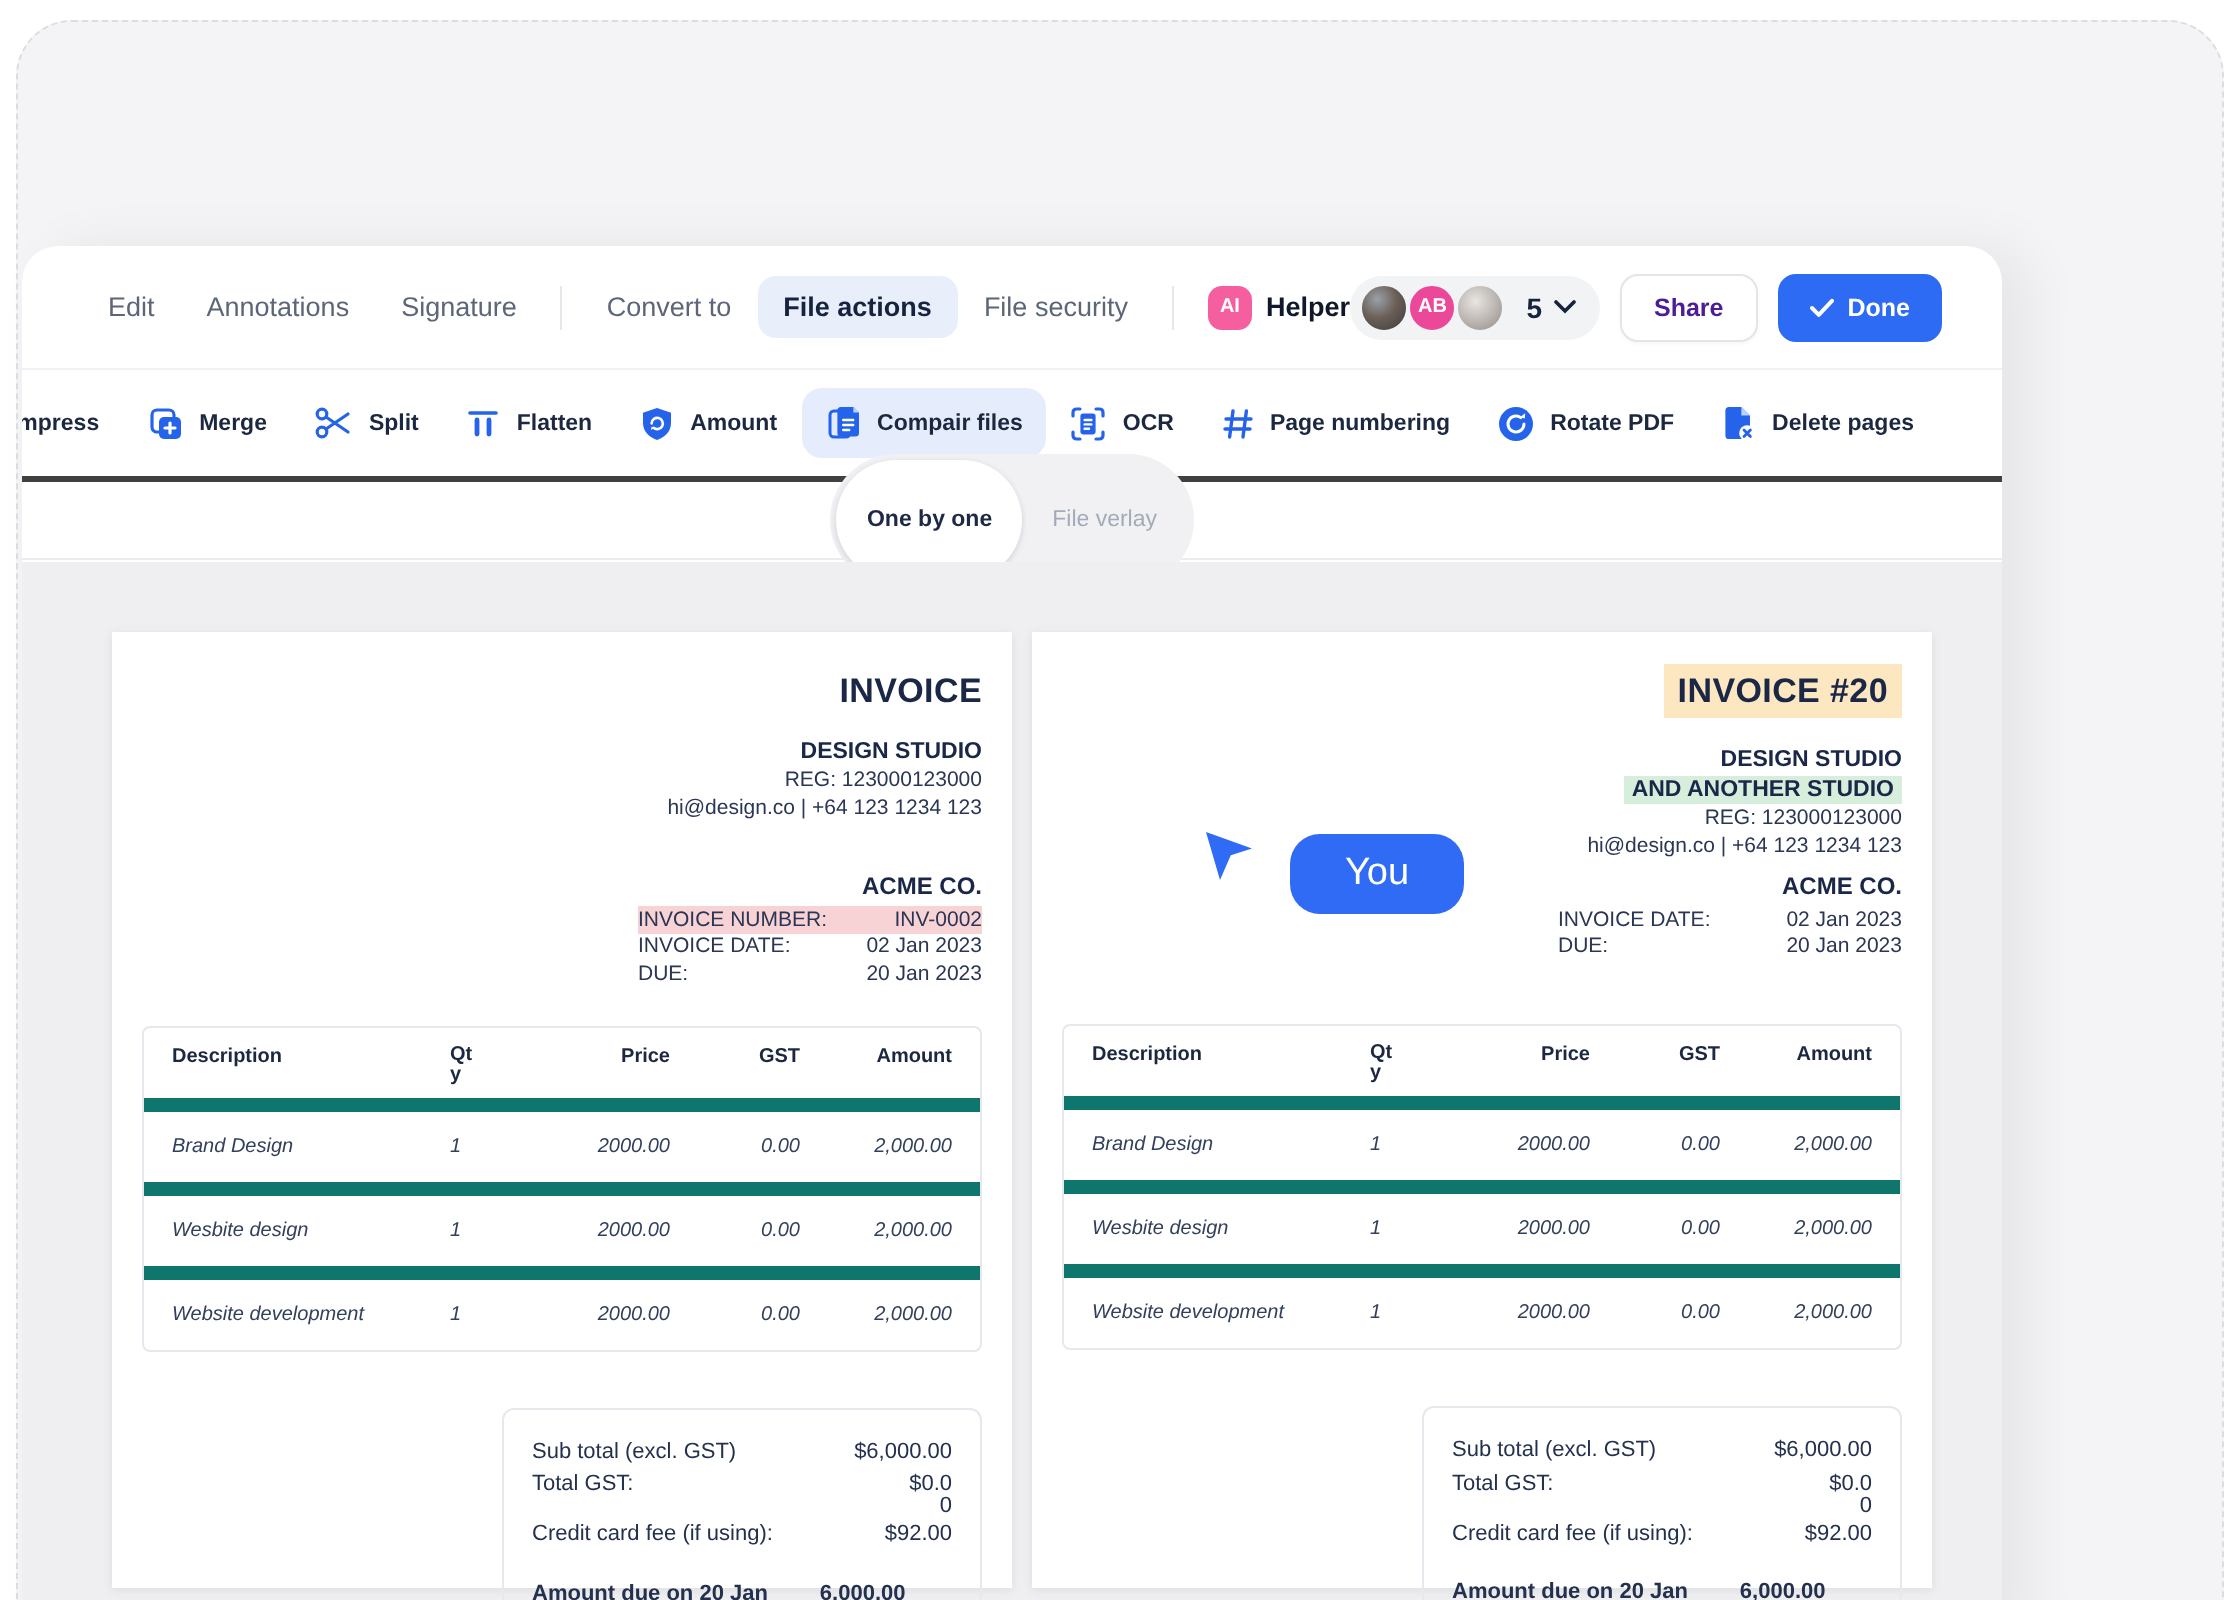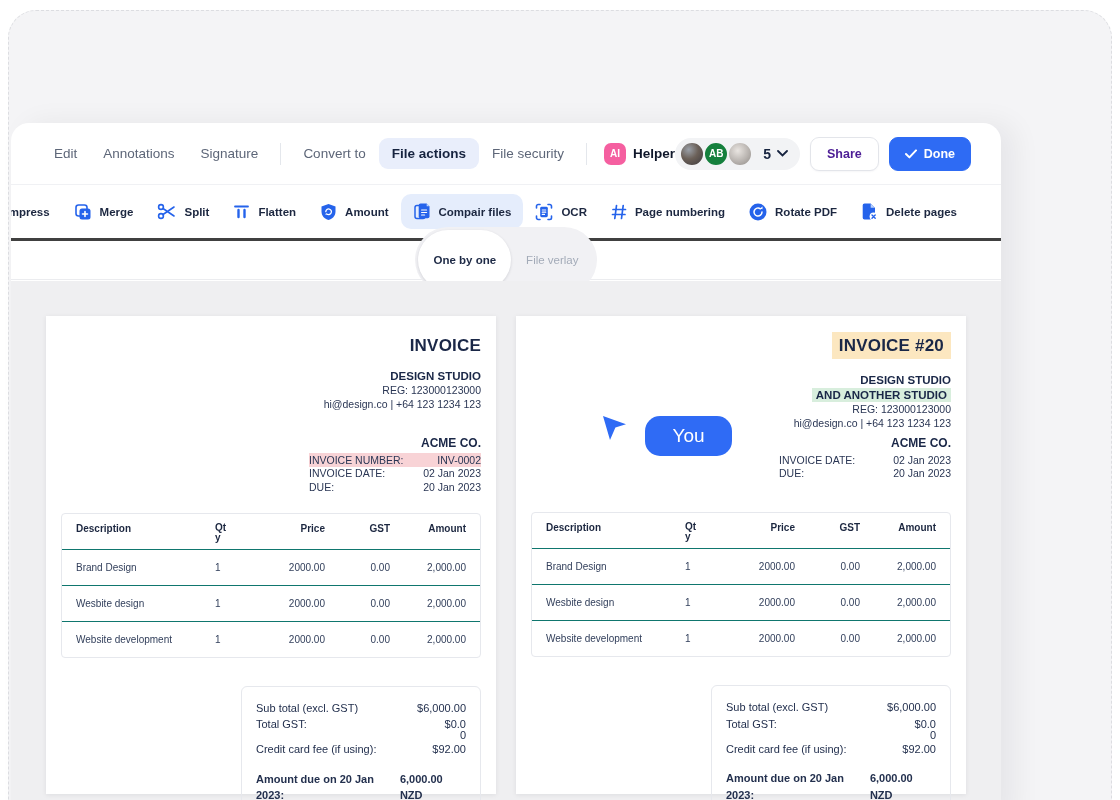--- a/index.html
+++ b/index.html
@@ -27,21 +27,21 @@
               font-size:10px; font-weight:700; display:flex; align-items:center; justify-content:center; }
   .ai-label { font-size:13.5px; font-weight:600; color:#10182b; }
 
   .right-cluster { margin-left:auto; display:flex; align-items:center; gap:10px; }
   .presence { display:flex; align-items:center; background:#f2f3f5; border-radius:999px;
               padding:3px 12px 3px 4px; gap:6px; cursor:pointer; }
   .avatar { width:26px; height:26px; border-radius:50%; border:2px solid #f2f3f5;
             display:flex; align-items:center; justify-content:center; }
   .avatar + .avatar { margin-left:-8px; }
   .av1 { background:radial-gradient(circle at 35% 30%, #9aa0a8 0%, #6b6058 45%, #3b393d 100%); }
-  .av2 { background:#15803d; color:#fff; font-size:10px; font-weight:700; z-index:2; }
+  .av2 { background:#ec4899; color:#fff; font-size:10px; font-weight:700; z-index:2; }
   .av3 { background:radial-gradient(circle at 40% 35%, #e9e5e1 0%, #b9b4b0 55%, #8f8a86 100%); }
   .presence-count { font-size:14px; font-weight:600; color:#16233f; margin-left:4px; }
   .btn { border-radius:9px; font-size:12.5px; font-weight:600; padding:9px 16px;
          display:flex; align-items:center; gap:7px; cursor:pointer; }
   .btn-share { background:#fff; border:1px solid #e3e5ea; color:#4c1d95;
                box-shadow:0 1px 2px rgba(15,23,42,.04); }
   .btn-done { background:#2e6bf4; border:1px solid #2e6bf4; color:#fff; padding:9px 15px; }
 
   
   .tools-row { height:56px; display:flex; align-items:center; justify-content:flex-end;
@@ -56,41 +56,41 @@
                 border-bottom:1px solid #ebecef; }
   .toggle { background:#f1f1f4; border-radius:999px; padding:3px; display:flex; align-items:center; }
   .toggle-opt { font-size:11.5px; padding:24px 15px; border-radius:999px; color:#a3abb8; cursor:pointer; }
   .toggle-opt.active { background:#fff; color:#1d2945; font-weight:600;
                        box-shadow:0 1px 3px rgba(15,23,42,.14); }
 
   
   .doc-area { position:absolute; left:0; right:0; top:158px; bottom:0; background:#efeff1; }
   .page { position:absolute; top:35px; width:450px; height:478px; background:#ffffff;
           box-shadow:0 1px 5px rgba(15,23,42,.08); color:#1e2b4b; }
-  .page-left  { left:35px; }
+  .page-left  { left:45px; }
   .page-right { left:505px; }
 
   .inv-head { padding:20px 15px 0; text-align:right; }
   .inv-title { font-size:17px; font-weight:700; letter-spacing:.2px; color:#1a2747; }
   .hl-yellow { background:#fce7c0; padding:4px 7px; }
   .hl-green  { background:#d8eedd; padding:1px 4px; }
   .hl-pink   { background:#f8d3d6; }
   .company-block { margin-top:13px; min-height:58px; }
   .c-name { font-size:11.5px; font-weight:700; line-height:15px; color:#1a2747; }
   .c-sub  { font-size:10.5px; line-height:13.5px; color:#2a3654; }
   .client-block { margin-top:9px; }
   .client-name { font-size:12px; font-weight:700; color:#1a2747; margin-bottom:3px; }
   .meta { width:172px; margin-left:auto; font-size:10.5px; line-height:10.5px; color:#2a3654; }
   .meta-row { display:flex; justify-content:space-between; padding:1.5px 0; }
 
   .inv-table { margin:19px 15px 0; border:1px solid #e6e8ed; border-radius:4px; overflow:hidden; }
   .inv-table table { width:100%; border-collapse:collapse; }
   .inv-table th { font-size:10px; font-weight:700; color:#1c2740; text-align:left;
                   padding:9px 0 6px; vertical-align:top; }
-  .inv-table td { font-size:10px; color:#33405c; padding:12px 0; border-top:1px solid #0f766e; }
+  .inv-table td { font-size:10px; color:#33405c; padding:12px 0; border-top:7px solid #0f766e;font-style:italic; }
   .col-desc { padding-left:14px !important; }
   .col-qty  { width:35px; }
   .th-qty span { display:inline-block; width:16px; word-break:break-all; line-height:10px; }
   .col-price { width:75px; text-align:right !important; }
   .col-gst   { width:65px; text-align:right !important; }
   .col-amt   { width:90px; text-align:right !important; padding-right:14px !important; }
 
   .totals { width:240px; margin:28px 15px 0 auto; border:1px solid #e6e8ed; border-radius:6px;
             padding:13px 14px; font-size:11px; color:#23304e; }
   .t-row { display:flex; justify-content:space-between; align-items:flex-start; line-height:16.5px; }

